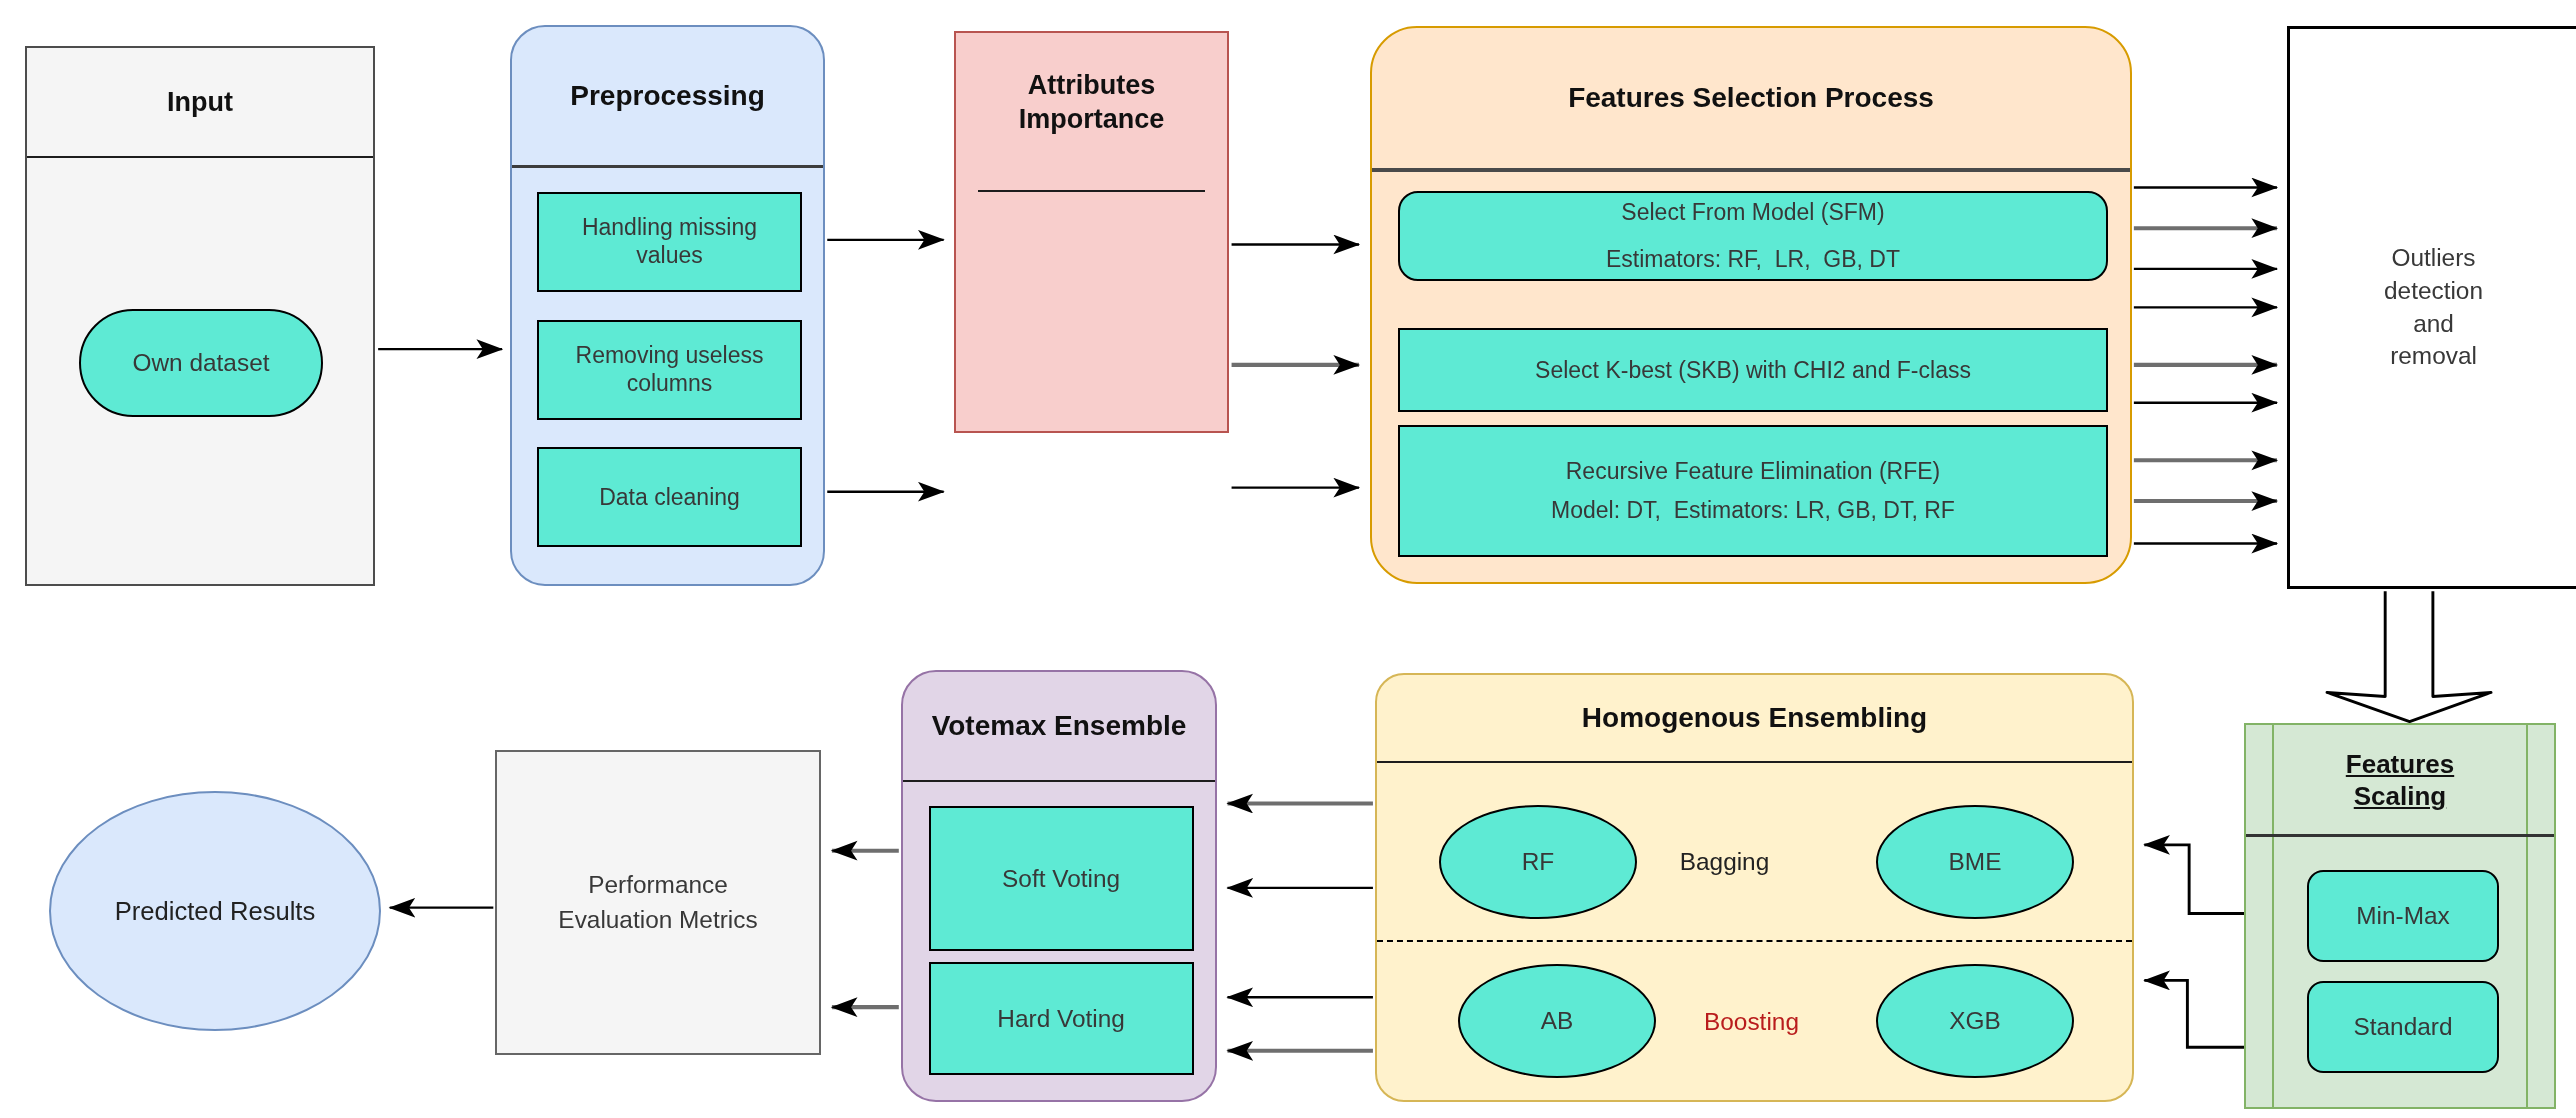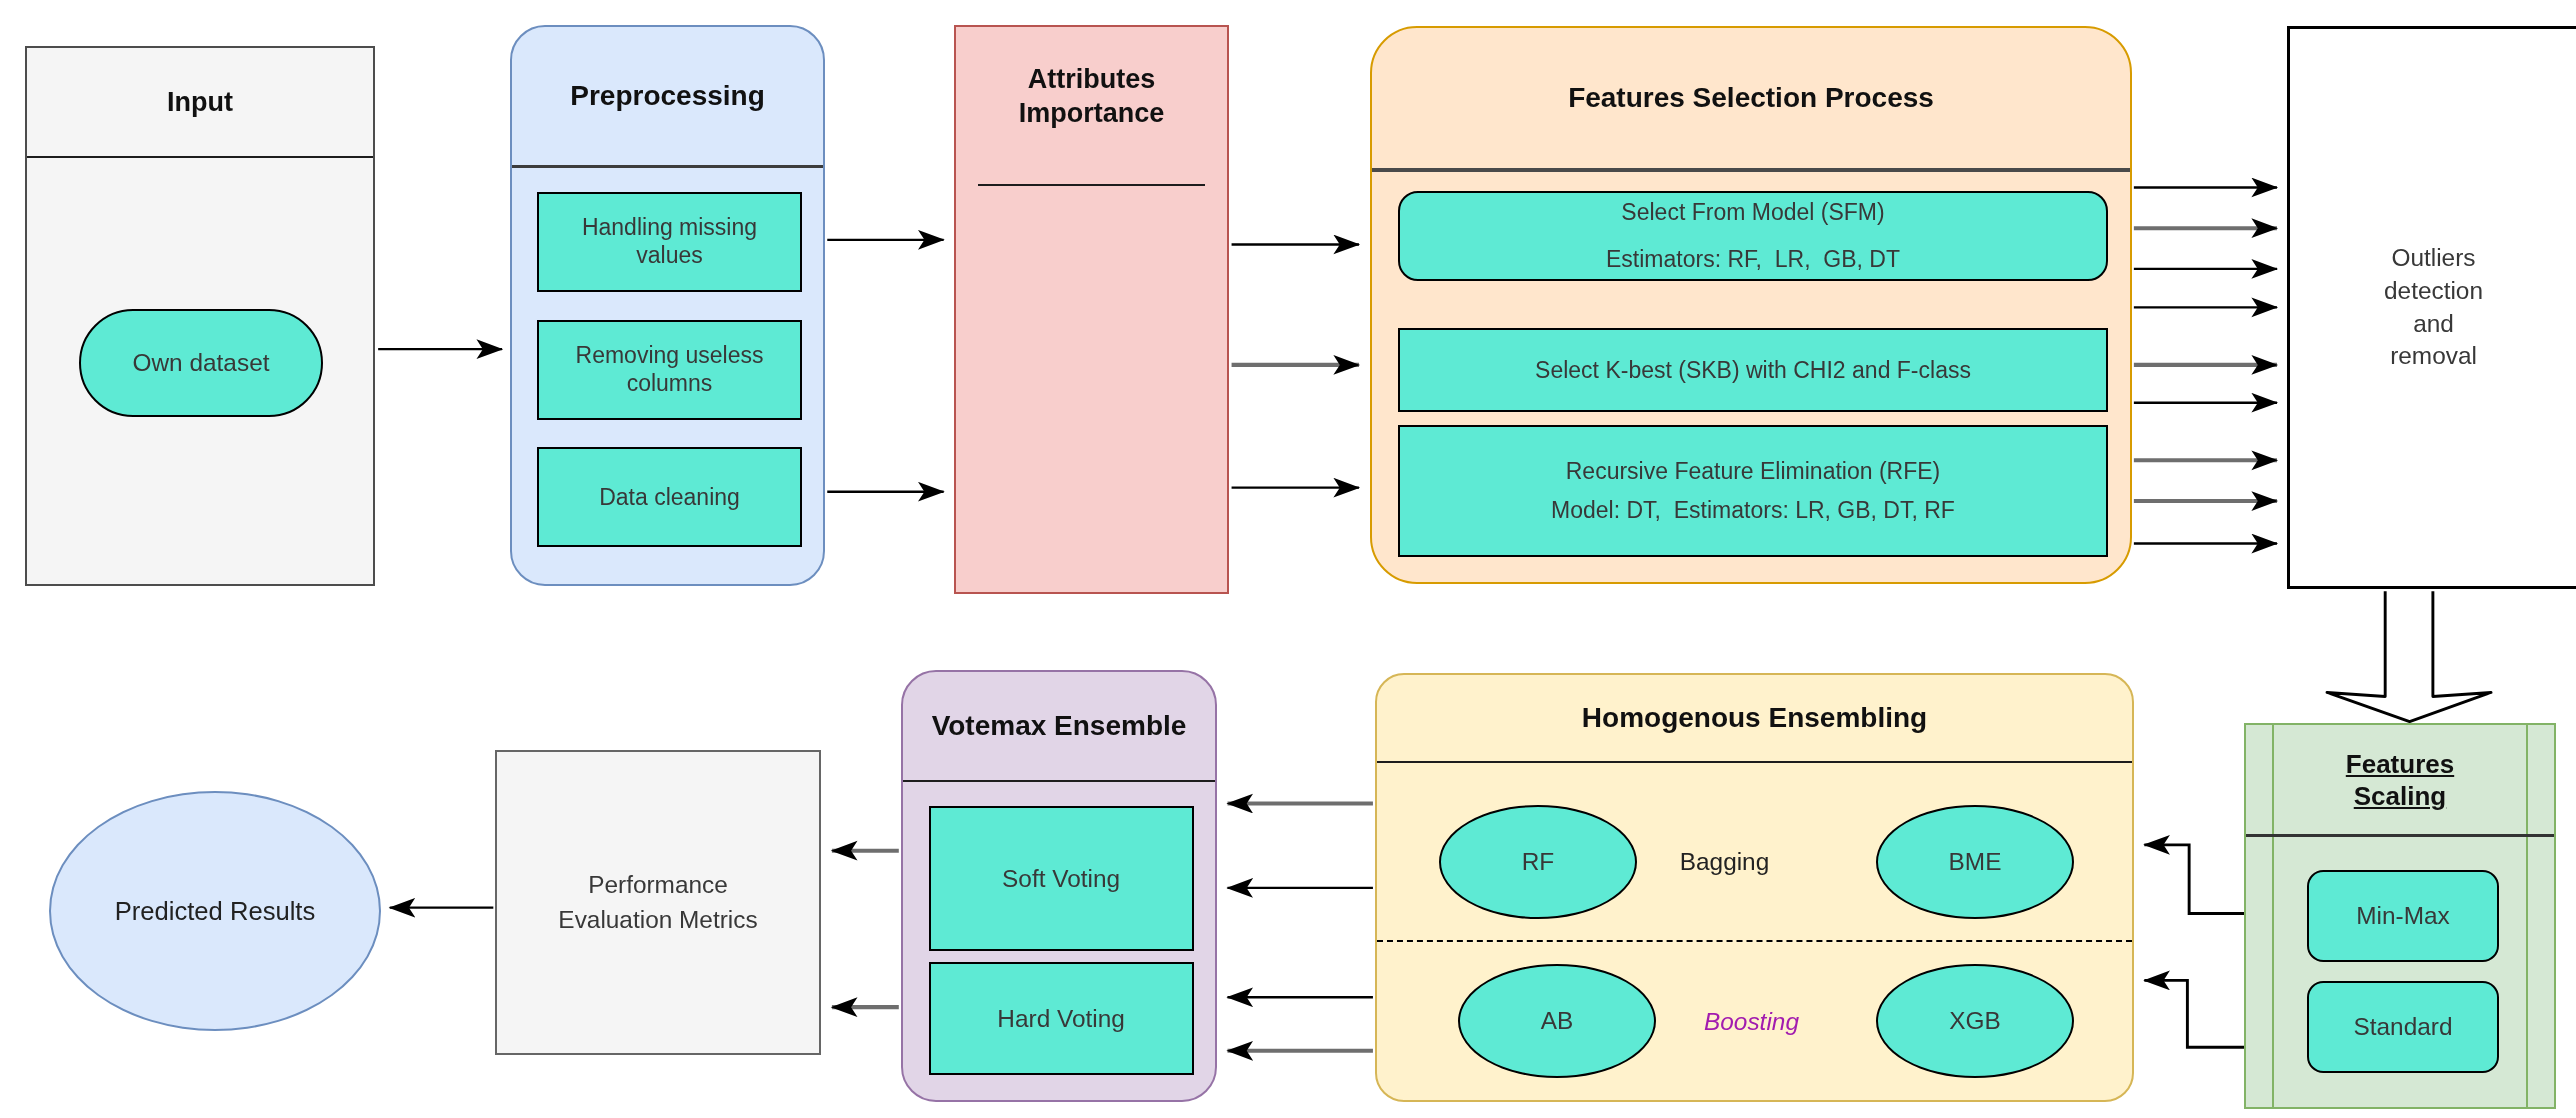--- a/index.html
+++ b/index.html
@@ -86,21 +86,21 @@
       <span style="display:inline-block;width:209px;">Handling missing values</span>
     </div>
     <div class="node" style="left:25px;top:293px;width:265px;height:100px;border-width:2.3px;font-size:23px;line-height:1.2;">
       <span style="display:inline-block;width:209px;">Removing useless columns</span>
     </div>
     <div class="node" style="left:25px;top:420px;width:265px;height:100px;border-width:2.3px;font-size:23px;">
       <span>Data cleaning</span>
     </div>
   </div>
 
-  <div class="grp" style="left:954px;top:25px;width:275px;height:569px;background:#f8cecc;border:2.9px solid #b85450;">
+  <div class="grp" style="left:954px;top:31px;width:275px;height:402px;background:#f8cecc;border:2.9px solid #b85450;">
     <div class="grp-title" style="top:20.4px;height:99px;font-size:27px;line-height:1.25;">
       <span style="display:inline-block;width:192px;">Attributes Importance</span>
     </div>
     <div class="divider" style="left:22px;right:22px;top:157px;height:2.3px;"></div>
   </div>
 
   <div class="grp" style="left:1370px;top:26px;width:762px;height:558px;background:#ffe6cc;border:2.9px solid #d79b00;border-radius:47px;">
     <div class="grp-title" style="top:0;height:140px;font-size:28px;">Features Selection Process</div>
     <div class="divider" style="left:0;right:0;top:140px;height:3.5px;background:#4a4a4a;"></div>
 
@@ -147,21 +147,21 @@
     <div class="abs flexc" style="left:260px;top:166px;width:175px;height:41px;font-size:24.4px;color:#222;">
       <span>Bagging</span>
     </div>
     <div class="node" style="left:499px;top:130px;width:198px;height:114px;border-width:2.3px;border-radius:50%;font-size:24.4px;">
       <span>BME</span>
     </div>
 
     <div class="node" style="left:81px;top:289px;width:198px;height:114px;border-width:2.3px;border-radius:50%;font-size:24.4px;">
       <span>AB</span>
     </div>
-    <div class="abs flexc" style="left:287px;top:326px;width:175px;height:41px;font-size:24.4px;color:#a21caf;font-style:italic;">
+    <div class="abs flexc" style="left:287px;top:326px;width:175px;height:41px;font-size:24.4px;color:#b91c1c;">
       <span>Boosting</span>
     </div>
     <div class="node" style="left:499px;top:289px;width:198px;height:114px;border-width:2.3px;border-radius:50%;font-size:24.4px;">
       <span>XGB</span>
     </div>
   </div>
 
   <div class="grp" style="left:901px;top:670px;width:316px;height:432px;background:#e1d5e7;border:2.9px solid #9673a6;border-radius:35px;">
     <div class="grp-title" style="top:0;height:108px;font-size:28px;">Votemax Ensemble</div>
     <div class="divider" style="left:0;right:0;top:108px;height:2.3px;"></div>

